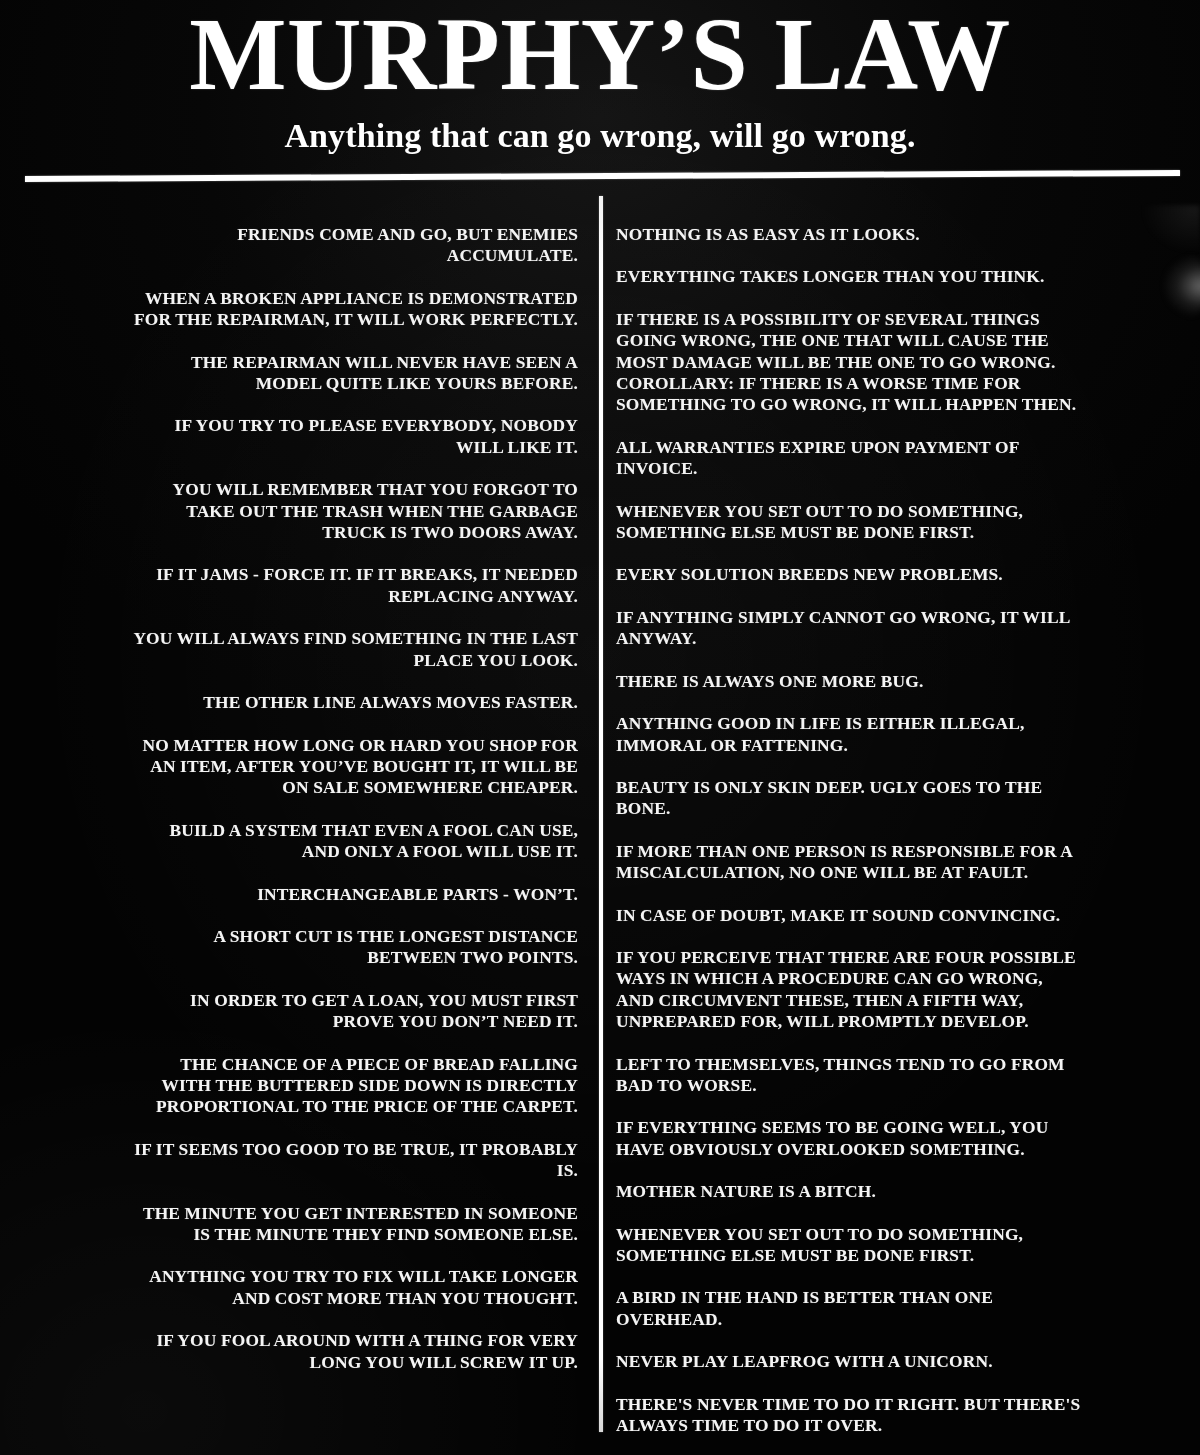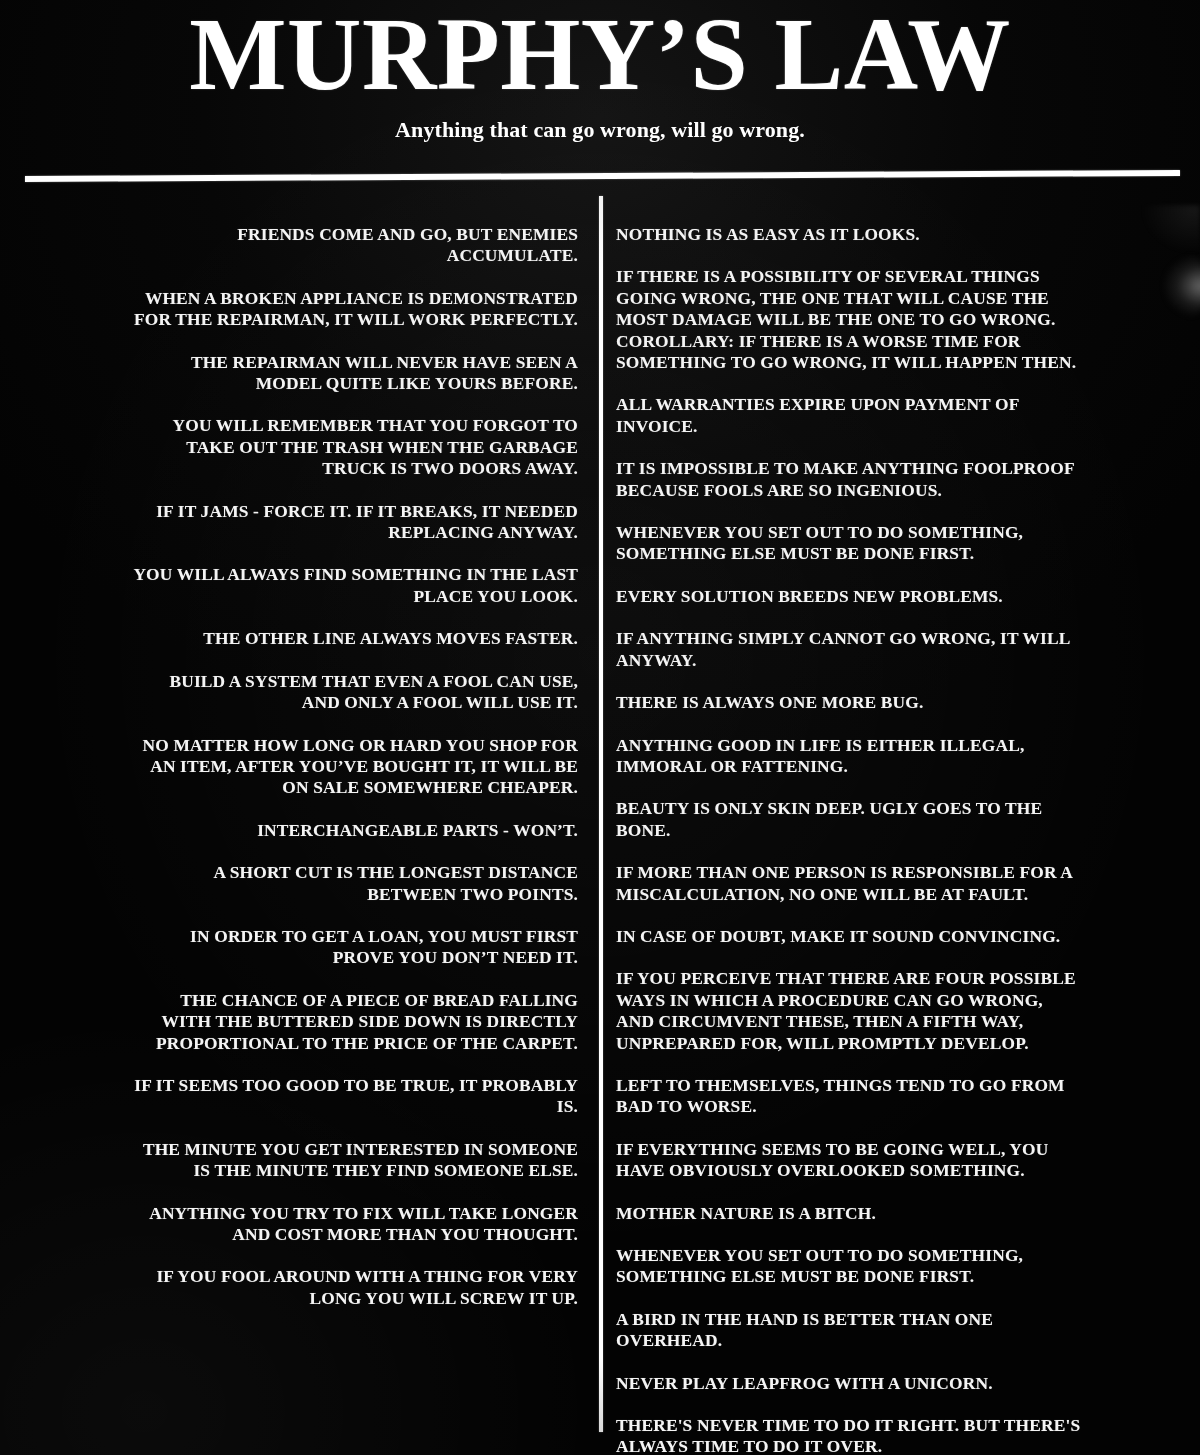--- a/index.html
+++ b/index.html
@@ -73,21 +73,21 @@
     letter-spacing: 0.5px;
     margin: 0;
     padding: 0 0 0 0;
     color: #ffffff;
     text-shadow: 0 0 2px rgba(255,255,255,0.25);
   }
 
   .subtitle {
     font-family: "Liberation Serif", "DejaVu Serif", serif;
     font-weight: 700;
-    font-size: 22px;
+    font-size: 34px;
     line-height: 1;
     margin: 12px 0 0 0;
     color: #ffffff;
     letter-spacing: 0.1px;
   }
 
   .rule {
     position: absolute;
     z-index: 3;
     left: 25px;
@@ -166,40 +166,41 @@
   </div>
 
   <div class="rule"></div>
   <div class="divider"></div>
 
   <div class="columns">
     <div class="col col-left" id="left-col">
         <p class="law">FRIENDS COME AND GO, BUT ENEMIES ACCUMULATE.</p>
         <p class="law">WHEN A BROKEN APPLIANCE IS DEMONSTRATED FOR THE REPAIRMAN, IT WILL WORK PERFECTLY.</p>
         <p class="law">THE REPAIRMAN WILL NEVER HAVE SEEN A MODEL QUITE LIKE YOURS BEFORE.</p>
+        <p class="law">IF YOU TRY TO PLEASE EVERYBODY, NOBODY WILL LIKE IT.</p>
         <p class="law">YOU WILL REMEMBER THAT YOU FORGOT TO TAKE OUT THE TRASH WHEN THE GARBAGE TRUCK IS TWO DOORS AWAY.</p>
         <p class="law">IF IT JAMS - FORCE IT. IF IT BREAKS, IT NEEDED REPLACING ANYWAY.</p>
         <p class="law">YOU WILL ALWAYS FIND SOMETHING IN THE LAST PLACE YOU LOOK.</p>
         <p class="law">THE OTHER LINE ALWAYS MOVES FASTER.</p>
+        <p class="law">NO MATTER HOW LONG OR HARD YOU SHOP FOR AN ITEM, AFTER YOU’VE BOUGHT IT, IT WILL BE ON SALE SOMEWHERE CHEAPER.</p>
         <p class="law">BUILD A SYSTEM THAT EVEN A FOOL CAN USE, AND ONLY A FOOL WILL USE IT.</p>
-        <p class="law">NO MATTER HOW LONG OR HARD YOU SHOP FOR AN ITEM, AFTER YOU’VE BOUGHT IT, IT WILL BE ON SALE SOMEWHERE CHEAPER.</p>
         <p class="law">INTERCHANGEABLE PARTS - WON’T.</p>
         <p class="law">A SHORT CUT IS THE LONGEST DISTANCE BETWEEN TWO POINTS.</p>
         <p class="law">IN ORDER TO GET A LOAN, YOU MUST FIRST PROVE YOU DON’T NEED IT.</p>
         <p class="law">THE CHANCE OF A PIECE OF BREAD FALLING WITH THE BUTTERED SIDE DOWN IS DIRECTLY PROPORTIONAL TO THE PRICE OF THE CARPET.</p>
         <p class="law">IF IT SEEMS TOO GOOD TO BE TRUE, IT PROBABLY IS.</p>
         <p class="law">THE MINUTE YOU GET INTERESTED IN SOMEONE IS THE MINUTE THEY FIND SOMEONE ELSE.</p>
         <p class="law">ANYTHING YOU TRY TO FIX WILL TAKE LONGER AND COST MORE THAN YOU THOUGHT.</p>
         <p class="law">IF YOU FOOL AROUND WITH A THING FOR VERY LONG YOU WILL SCREW IT UP.</p>
       </div>
     <div class="col col-right" id="right-col">
         <p class="law">NOTHING IS AS EASY AS IT LOOKS.</p>
+        <p class="law">EVERYTHING TAKES LONGER THAN YOU THINK.</p>
         <p class="law">IF THERE IS A POSSIBILITY OF SEVERAL THINGS GOING WRONG, THE ONE THAT WILL CAUSE THE MOST DAMAGE WILL BE THE ONE TO GO WRONG. COROLLARY: IF THERE IS A WORSE TIME FOR SOMETHING TO GO WRONG, IT WILL HAPPEN THEN.</p>
         <p class="law">ALL WARRANTIES EXPIRE UPON PAYMENT OF INVOICE.</p>
-        <p class="law">IT IS IMPOSSIBLE TO MAKE ANYTHING FOOLPROOF BECAUSE FOOLS ARE SO INGENIOUS.</p>
         <p class="law">WHENEVER YOU SET OUT TO DO SOMETHING, SOMETHING ELSE MUST BE DONE FIRST.</p>
         <p class="law">EVERY SOLUTION BREEDS NEW PROBLEMS.</p>
         <p class="law">IF ANYTHING SIMPLY CANNOT GO WRONG, IT WILL ANYWAY.</p>
         <p class="law">THERE IS ALWAYS ONE MORE BUG.</p>
         <p class="law">ANYTHING GOOD IN LIFE IS EITHER ILLEGAL, IMMORAL OR FATTENING.</p>
         <p class="law">BEAUTY IS ONLY SKIN DEEP. UGLY GOES TO THE BONE.</p>
         <p class="law">IF MORE THAN ONE PERSON IS RESPONSIBLE FOR A MISCALCULATION, NO ONE WILL BE AT FAULT.</p>
         <p class="law">IN CASE OF DOUBT, MAKE IT SOUND CONVINCING.</p>
         <p class="law">IF YOU PERCEIVE THAT THERE ARE FOUR POSSIBLE WAYS IN WHICH A PROCEDURE CAN GO WRONG, AND CIRCUMVENT THESE, THEN A FIFTH WAY, UNPREPARED FOR, WILL PROMPTLY DEVELOP.</p>
         <p class="law">LEFT TO THEMSELVES, THINGS TEND TO GO FROM BAD TO WORSE.</p>

